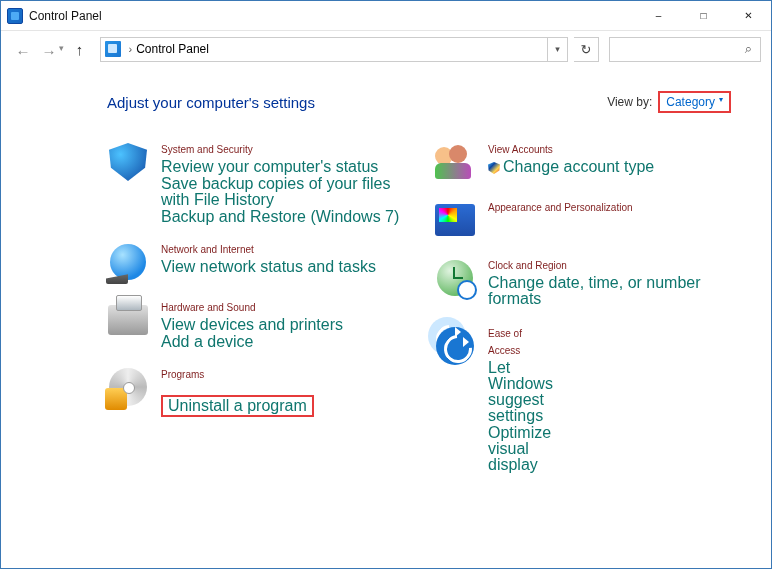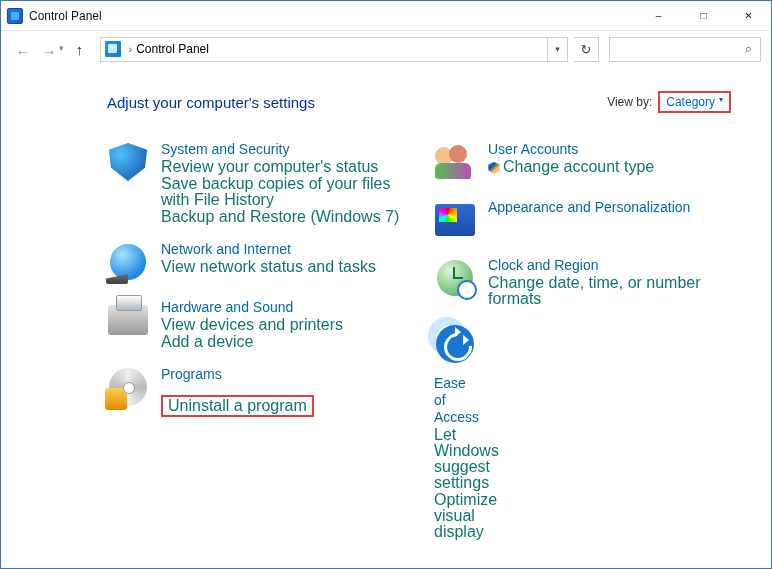--- a/index.html
+++ b/index.html
@@ -115,27 +115,27 @@
   .viewby-link{color:#0066cc;}
   .viewby-arrow{color:#0066cc;font-size:8px;}
   .cols{
     display:flex;gap:30px;
   }
   .col{flex:1;}
   .cat{
     display:flex;gap:12px;padding:6px 0 10px 0;border-radius:2px;
   }
   .cat.highlight.ease{
-    background:#cce8ff;padding:8px 6px 12px 6px;margin-left:-6px;margin-right:-30px;flex-direction:column;
+    background:#cce8ff;padding:8px 6px 12px 6px;margin-left:-6px;margin-right:-30px;
   }
   .cat-icon{
     width:42px;min-width:42px;height:42px;display:flex;align-items:center;justify-content:center;
   }
   .cat-body{display:flex;flex-direction:column;gap:1px;}
-  .cat-title{color:#0369a1;font-size:14px;line-height:17px;}
+  .cat-title{color:#7f1d1d;font-size:10px;line-height:17px;}
   .cat-link{color:#0f766e;font-size:16px;line-height:16px;}
   .redbox{
     border:2.5px solid #e63b3b;display:inline-block;padding:1px 5px;margin-top:11px;
   }
   
   .shield{width:38px;height:38px;background:radial-gradient(circle at 30% 30%,#4cc2ff,#0d47a1);clip-path:polygon(50% 0,100% 18%,95% 65%,50% 100%,5% 65%,0 18%);position:relative;}
   .globe{width:36px;height:36px;border-radius:50%;background:radial-gradient(circle at 35% 30%,#a8e2ff,#1e88e5 70%);position:relative;}
   .globe::after{content:"";position:absolute;left:-4px;bottom:-4px;width:22px;height:14px;background:linear-gradient(#777,#444);border-radius:2px;clip-path:polygon(0 60%,100% 30%,100% 100%,0 100%);}
   .printer{width:40px;height:30px;background:linear-gradient(#e0e0e0,#999);border-radius:3px;position:relative;}
   .printer::before{content:"";position:absolute;top:-10px;left:8px;width:24px;height:14px;background:linear-gradient(#fff,#aeb8c0);border:1px solid #999;border-radius:2px;}
@@ -254,21 +254,21 @@
     <div class="col">
 
       <div class="cat">
         <div class="cat-icon">
             <div class="users">
               <div class="a"></div>
               <div class="b"></div>
             </div>
           </div>
         <div class="cat-body">
-          <a class="cat-title">User Accounts</a>
+          <a class="cat-title">View Accounts</a>
           <a class="cat-link"><span class="mini-shield"></span><span>Change account type</span></a>
         </div>
       </div>
 
       <div class="cat">
         <div class="cat-icon">
             <div class="palette"></div>
           </div>
         <div class="cat-body">
           <a class="cat-title">Appearance and Personalization</a>

